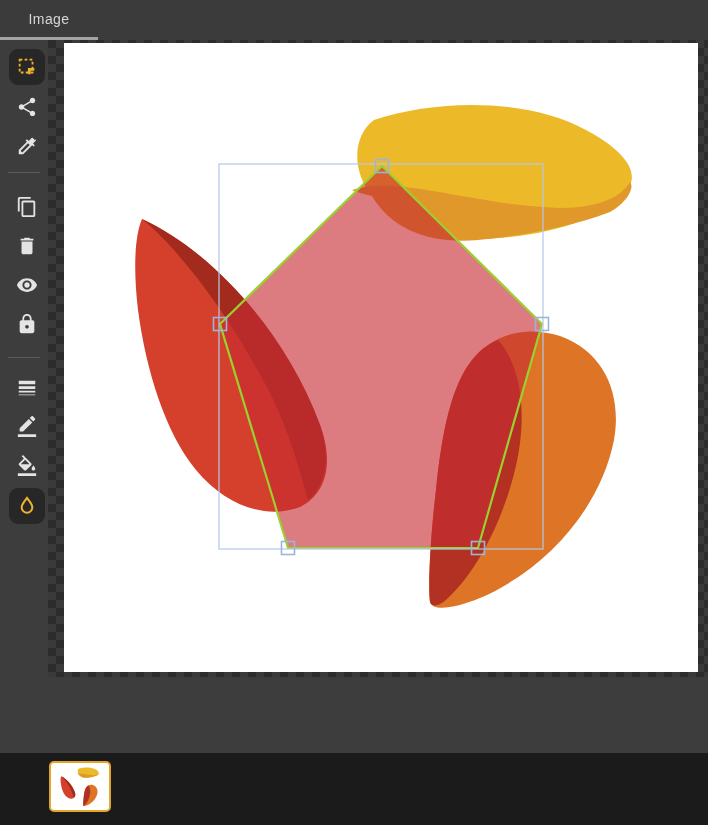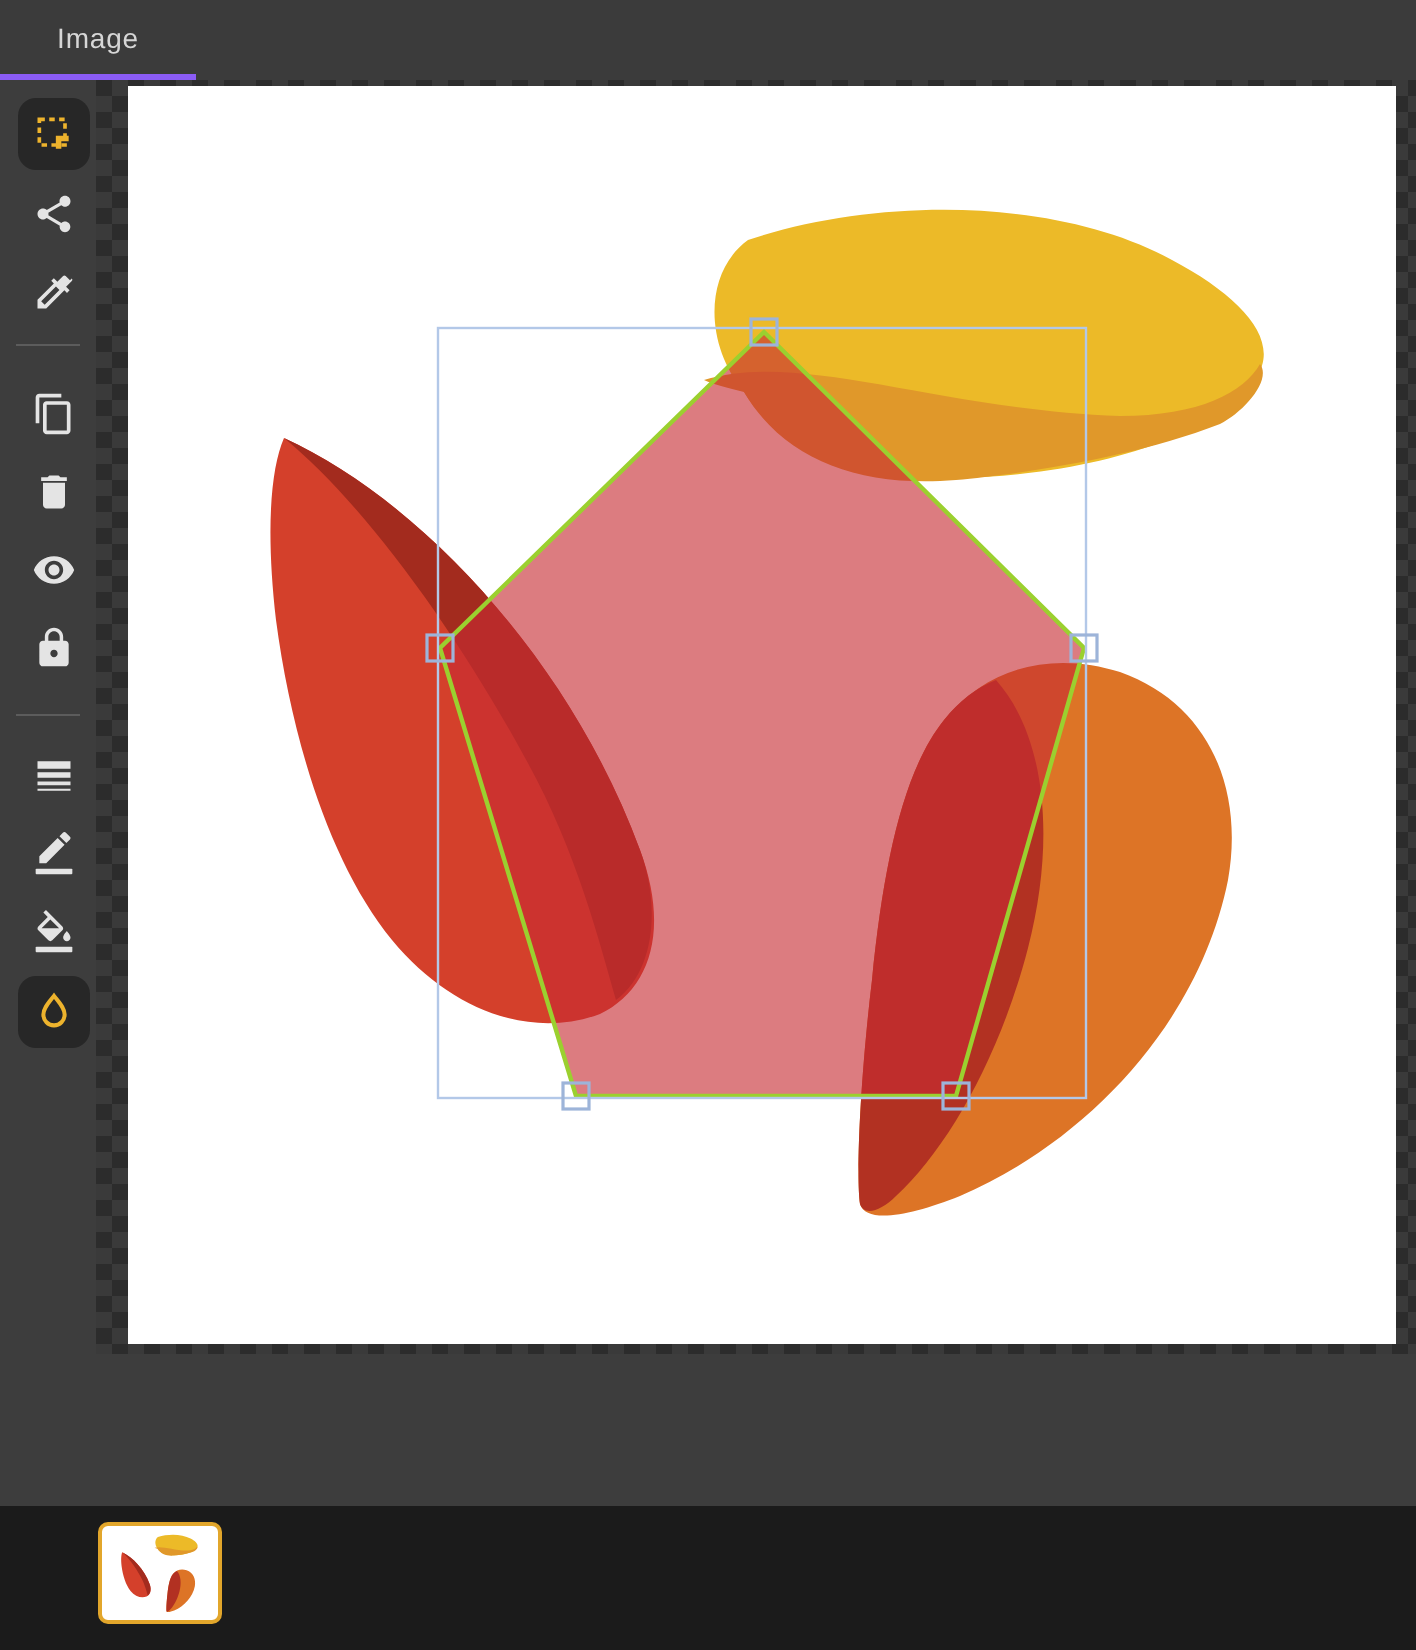--- a/index.html
+++ b/index.html
@@ -1,21 +1,21 @@
 <!DOCTYPE html>
 <html><head>
 <meta charset="utf-8">
 <style>
   html,body{margin:0;padding:0;background:#2d2d2d;font-family:"Liberation Sans",sans-serif;}
   #app{position:relative;width:708px;height:825px;overflow:hidden;background:#2d2d2d;}
 
   
   .topbar{position:absolute;left:0;top:0;width:708px;height:40px;background:#3b3b3b;}
   .tab{position:absolute;left:0;top:0;width:98px;height:37px;display:flex;align-items:center;justify-content:center;
-       color:#d6d6d6;font-size:14px;letter-spacing:.4px;border-bottom:3px solid #8b5cf6;cursor:pointer;}
+       color:#d6d6d6;font-size:14px;letter-spacing:.4px;border-bottom:3px solid #a3a3a3;cursor:pointer;}
 
   
   .toolbar{position:absolute;left:0;top:40px;width:48px;height:637px;background:#3d3d3d;}
   .tool-btn{position:absolute;left:9px;width:36px;height:36px;border-radius:9px;display:flex;align-items:center;justify-content:center;}
   .tool-btn svg{width:22px;height:22px;fill:#e4e4e4;}
   .tool-btn.active{background:#272727;}
   .tool-btn.active svg{fill:#edb32d;}
   .tool-divider{position:absolute;left:8px;width:32px;height:0;border-top:1px solid #5c5c5c;}
 
   

